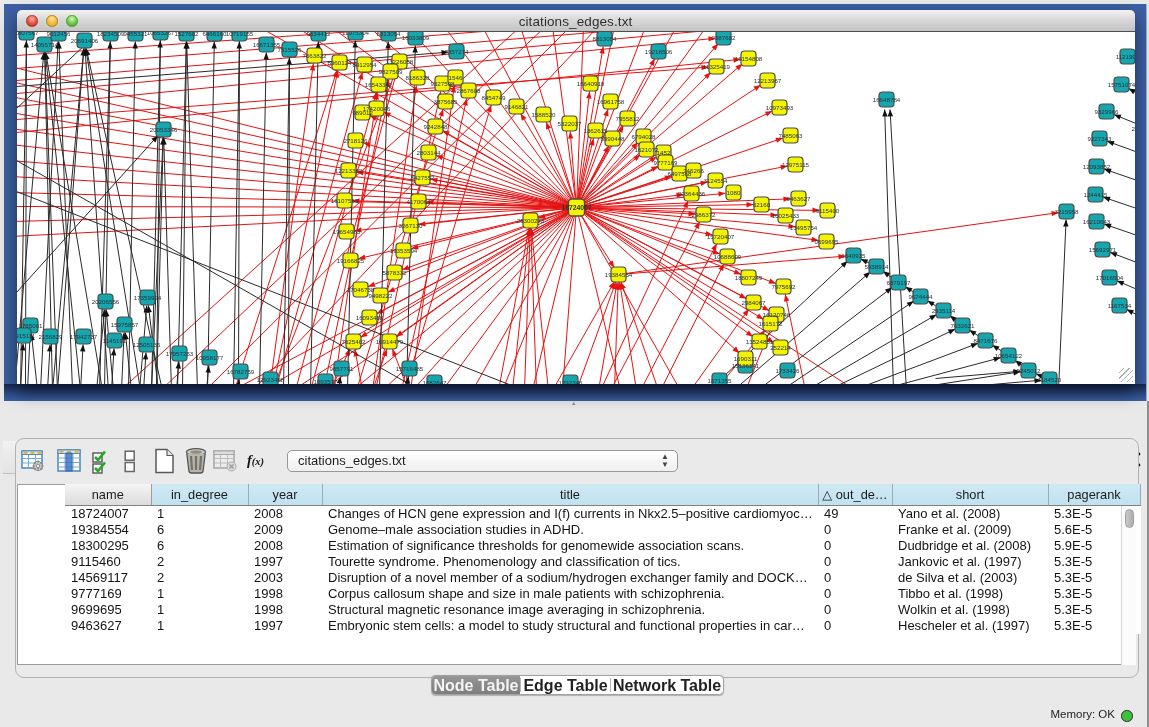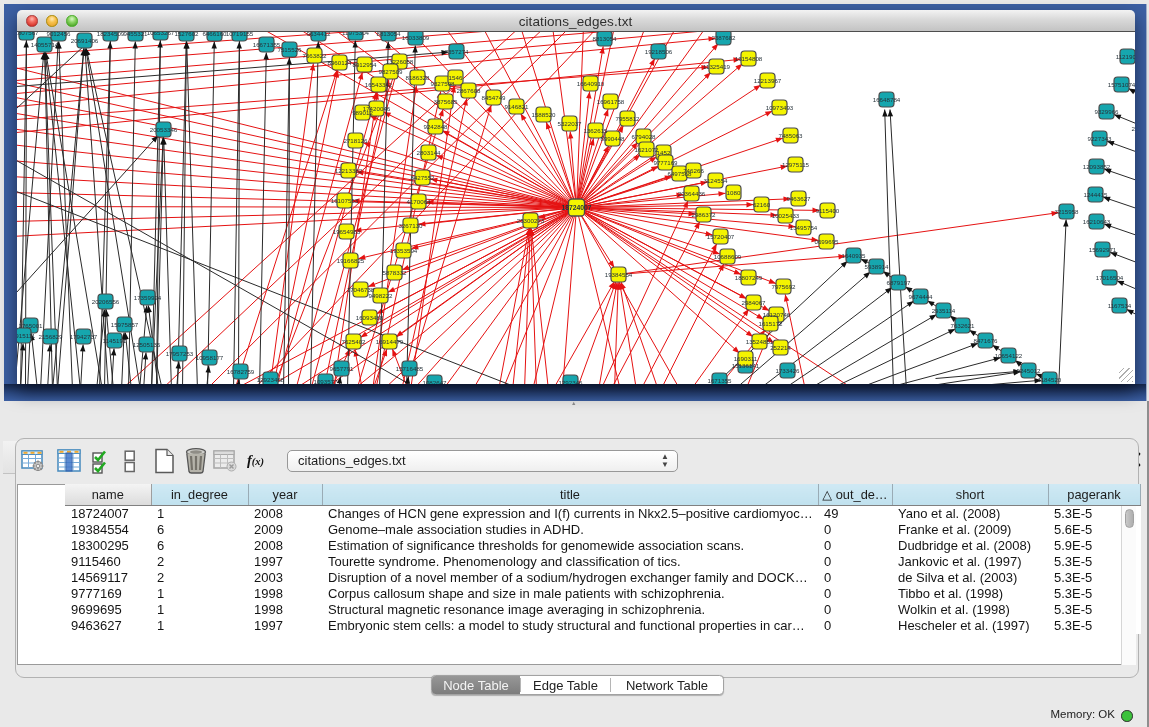--- a/index.html
+++ b/index.html
@@ -55,21 +55,21 @@
   .tblwrap { position:absolute; left:17px; top:484px; width:1119px; height:181px; background:#fff;
     border:1px solid #9a9a9a; border-radius:0; }
   .vscroll { position:absolute; left:1121px; top:506px; width:15px; height:158.5px;
     background:#fbfbfb; border-left:1px solid #d6d6d6; }
   .vthumb { position:absolute; left:2.5px; top:3px; width:9px; height:19px; border-radius:5px;
     background:linear-gradient(90deg,#c9c9c9,#adadad); border:0.5px solid #a0a0a0; }
 
   
   .tabs { position:absolute; left:431px; top:674.5px; height:20.5px; display:flex;
     border:1px solid #a2a2a2; border-radius:4.5px; overflow:hidden; background:#fff;
-    font-size:13px; font-weight:normal; color:#222; box-shadow:0 0.5px 1px rgba(0,0,0,.25); }
+    font-size:16px; font-weight:bold; color:#222; box-shadow:0 0.5px 1px rgba(0,0,0,.25); }
   .tabs .seg { line-height:19.5px; text-align:center; } .tabs .s1{width:88px}.tabs .s2{width:89px}.tabs .s3{width:112px}
   .tabs .sel { background:linear-gradient(#979797,#7d7d7d); color:#f4f4f4; }
   .tabs .sep { width:1px; background:#b5b5b5; margin:2px 0; }
 
   .memory { position:absolute; right:34px; top:708px; font-size:11.5px; color:#222; }
   .memdot { position:absolute; left:1121px; top:710px; width:11.5px; height:11.5px; border-radius:50%;
     background:#3cc23c; border:1.4px solid #2b2b2b; }
 
   .splitgrip { position:absolute; left:571px; top:401px; width:8px; height:4px; color:#888; font-size:5.5px; line-height:4px; }
 </style>

